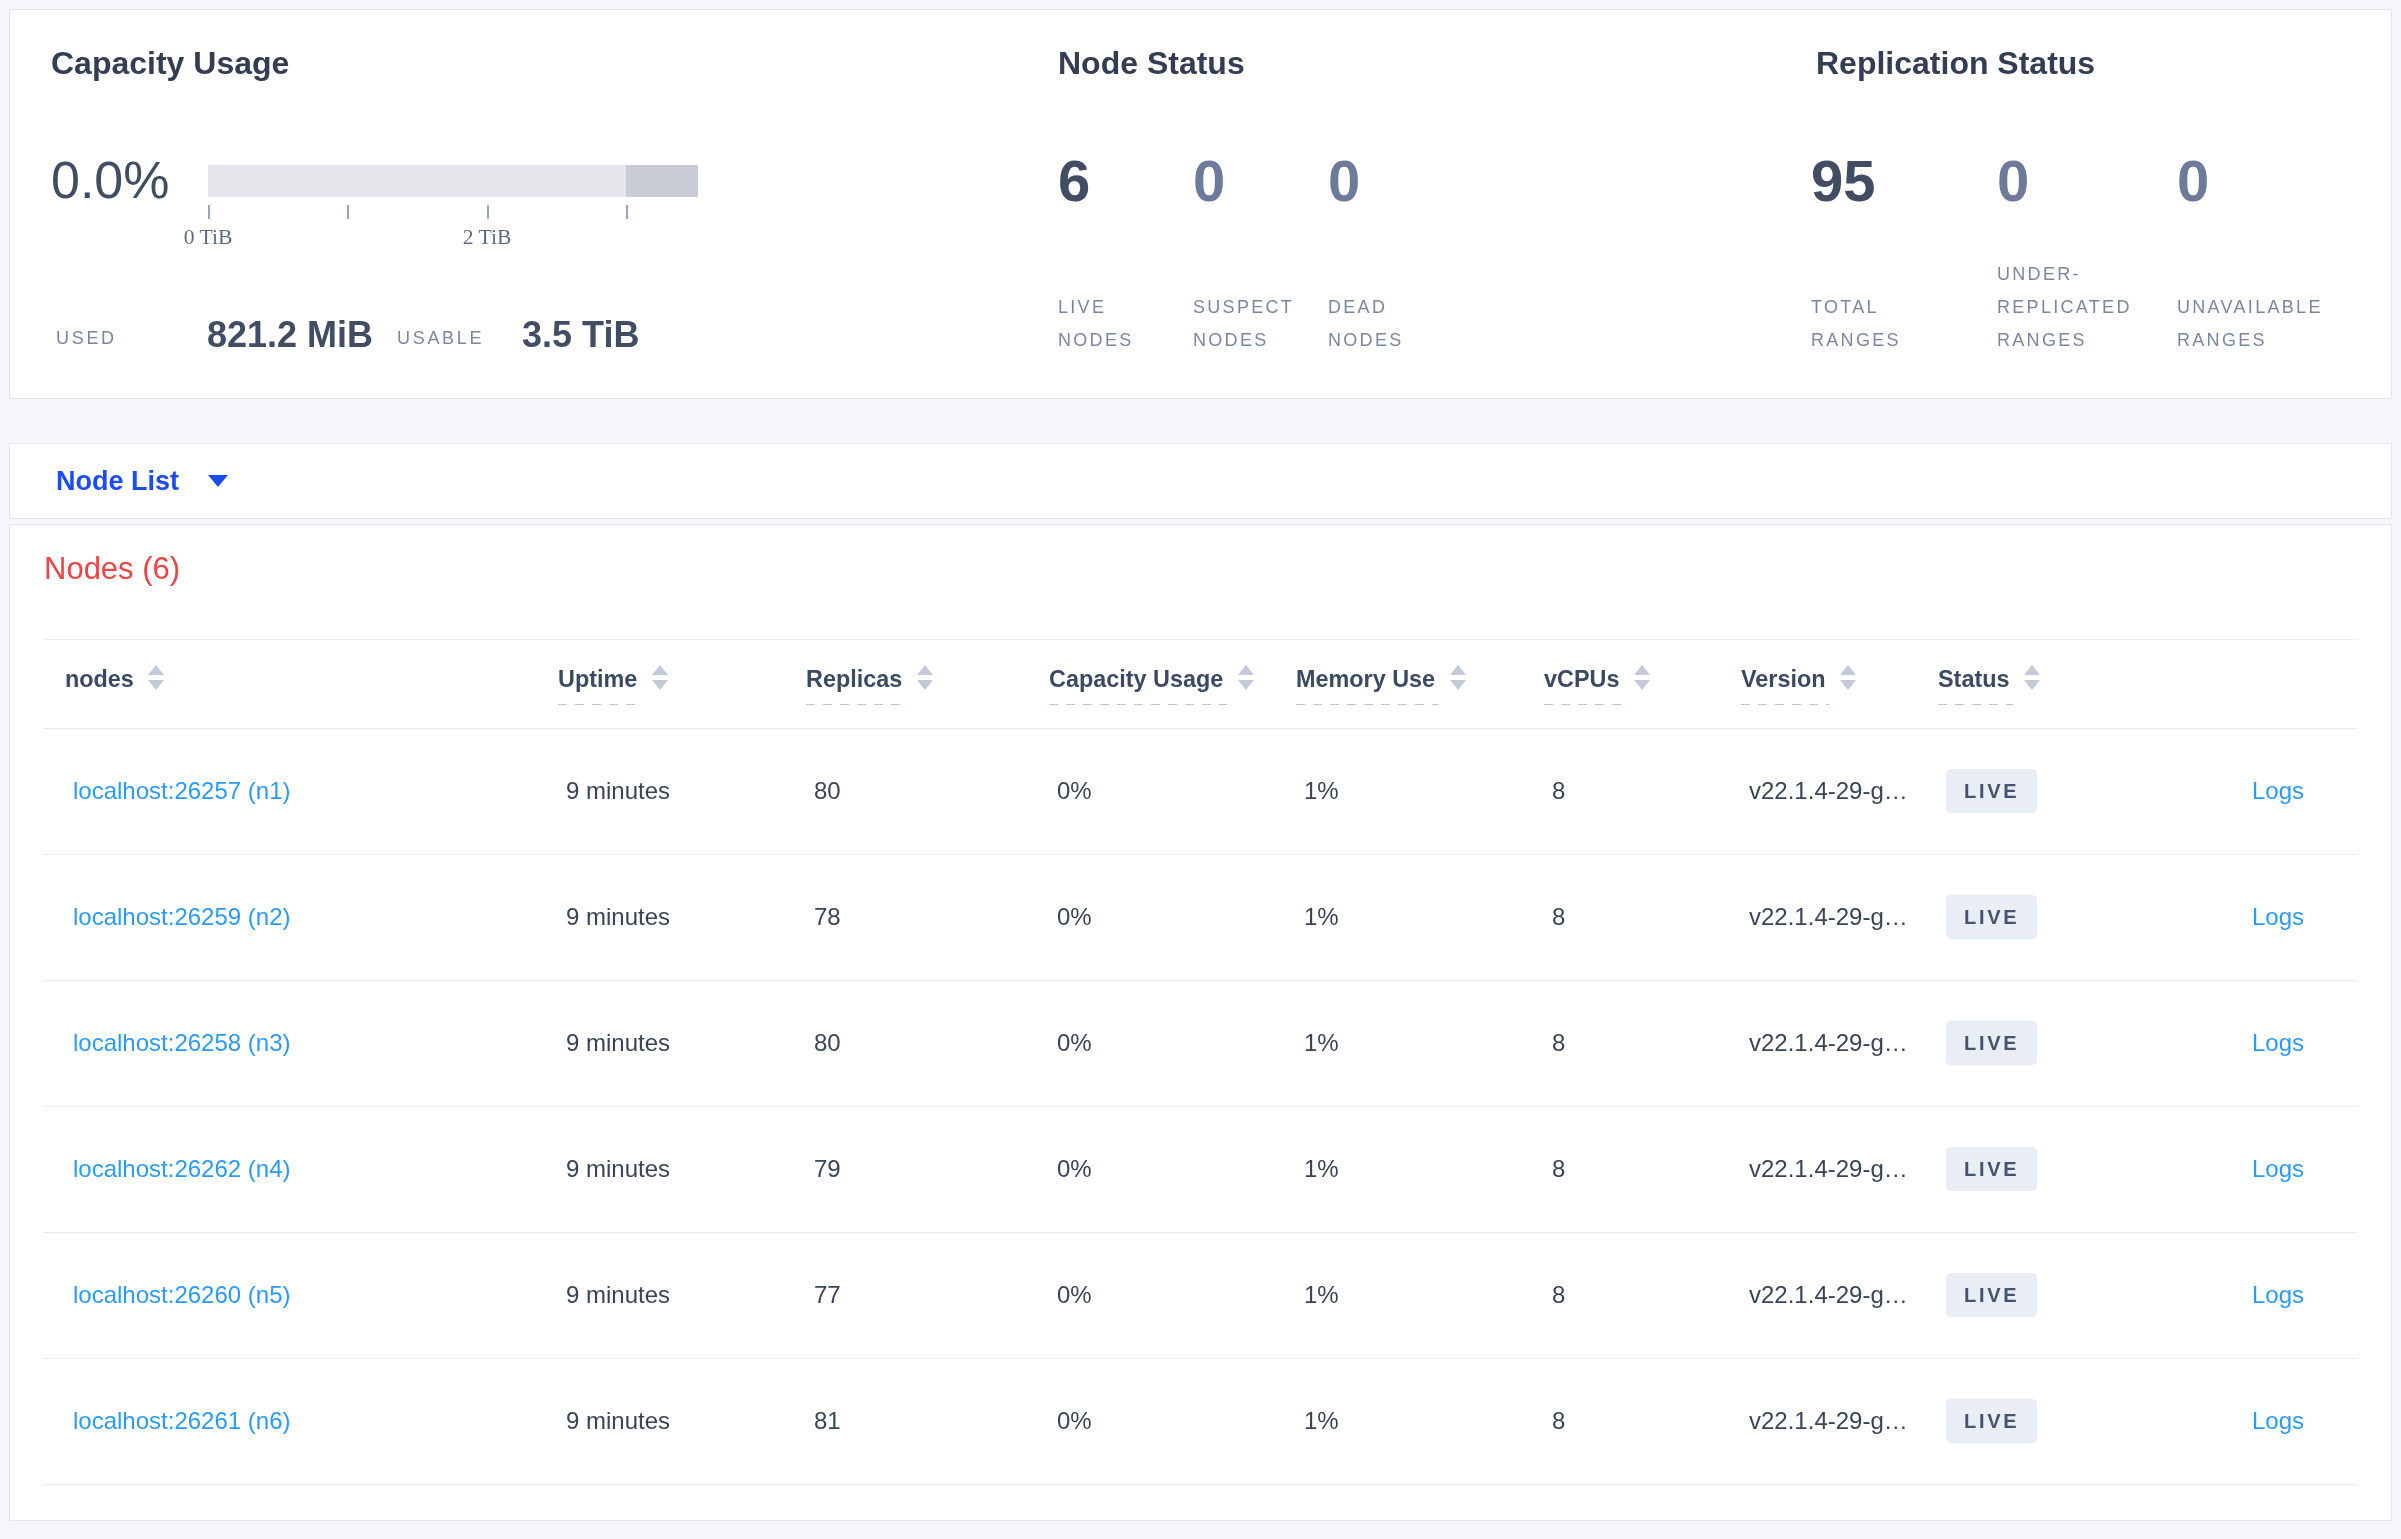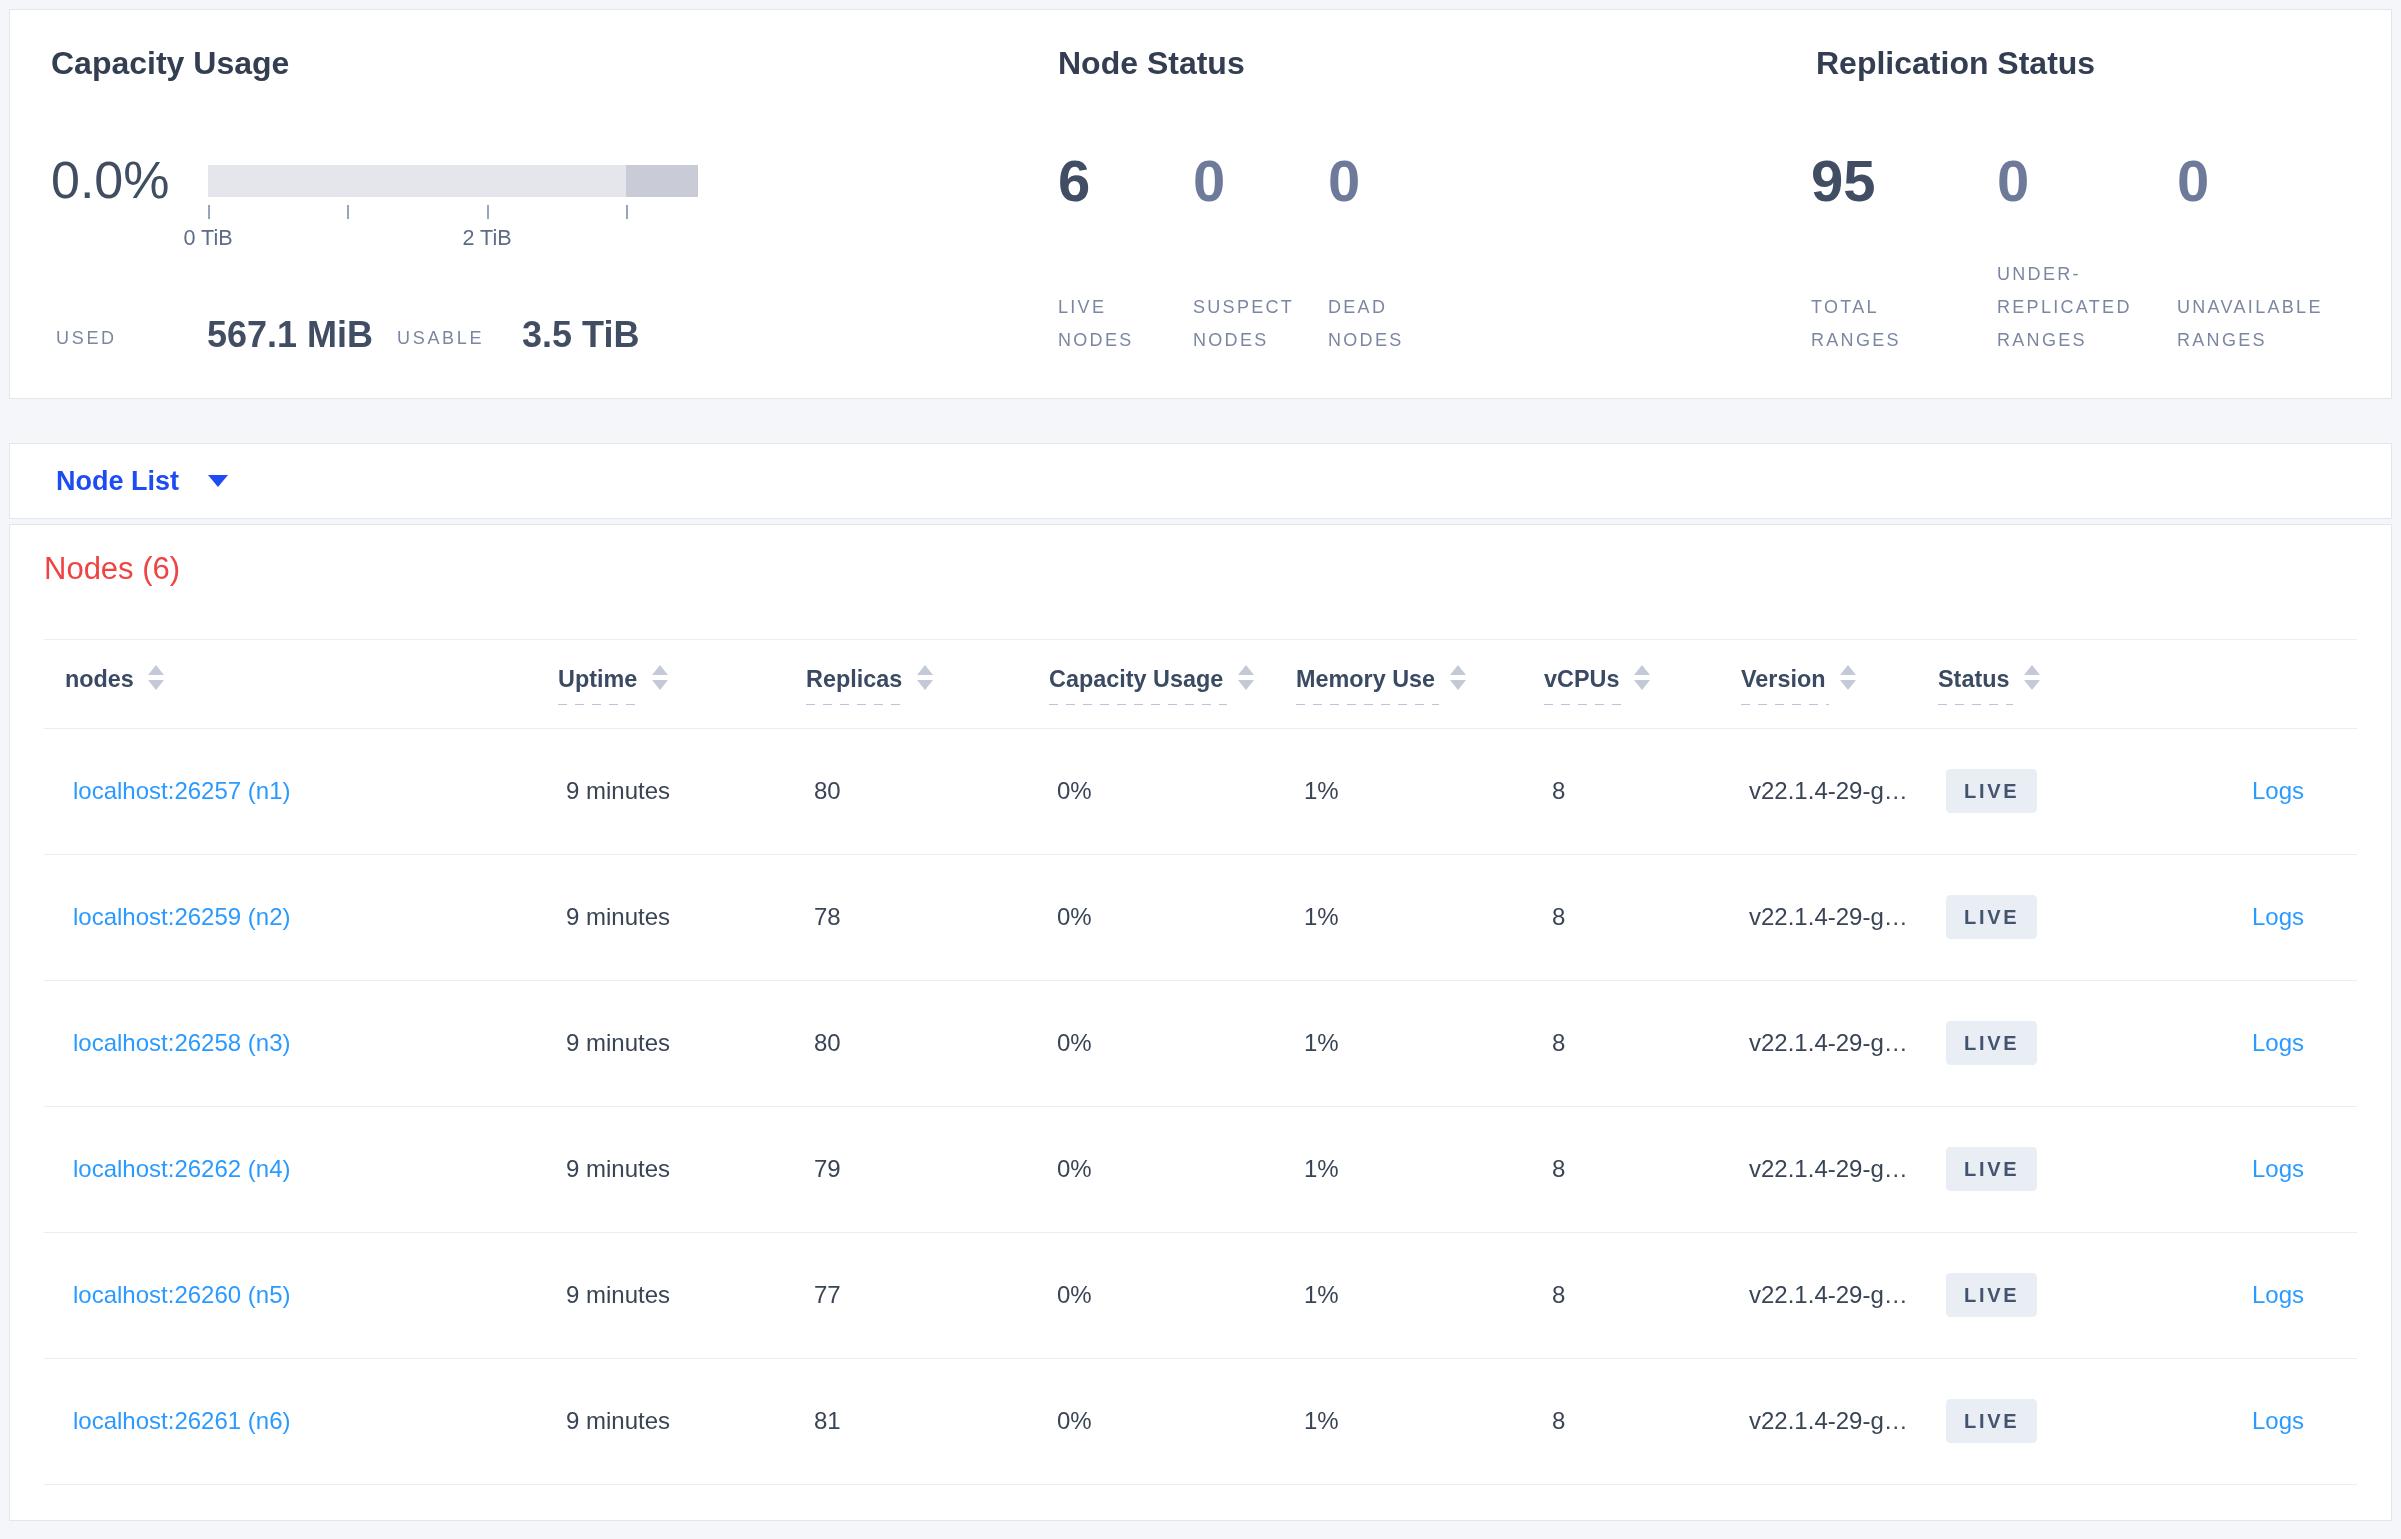--- a/index.html
+++ b/index.html
@@ -41,21 +41,21 @@
   .cap-bar-seg {
     position:absolute; right:0; top:0; height:32px; width:72px;
     background:#c9ccd6;
   }
   .cap-axis { position:absolute; left:198px; top:195px; width:490px; height:54px; }
   .cap-axis i {
     position:absolute; top:0; width:1.8px; height:14.4px; background:#9aa5bd; display:block;
   }
   .cap-axis .tick-label {
     position:absolute; top:20px; transform:translateX(-50%);
-    font-size:21.6px; color:#5f6c88; white-space:nowrap;
+    font-size:21.6px; color:#5f6c88; white-space:nowrap;font-family:Liberation Serif, serif;
   }
   .stat-label {
     position:absolute; bottom:51px;
     font-size:18px; letter-spacing:2.7px; color:#7b87a1; line-height:1;
   }
   .stat-value {
     position:absolute; bottom:45px;
     font-size:36px; font-weight:700; color:#414d63; line-height:1;
   }
   .used-label   { left:46px; }
@@ -166,21 +166,21 @@
   </div>
   <div class="cap-axis" id="cap-axis">
       <i style="left: 0px;"></i>
       <span class="tick-label" style="left: 0px;">0 TiB</span>
       <i style="left: 139px;"></i>
       <i style="left: 279px;"></i>
       <span class="tick-label" style="left: 279px;">2 TiB</span>
       <i style="left: 418px;"></i>
     </div>
   <div class="stat-label used-label">USED</div>
-  <div class="stat-value used-value">567.1 MiB</div>
+  <div class="stat-value used-value">821.2 MiB</div>
   <div class="stat-label usable-label">USABLE</div>
   <div class="stat-value usable-value">3.5 TiB</div>
 
   <div class="sec-title ns-title">Node Status</div>
   <div class="metrics ns-metrics">
 
   <div class="metric">
         <div class="metric-value">6</div>
         <div class="metric-label">LIVE NODES</div>
       </div>

